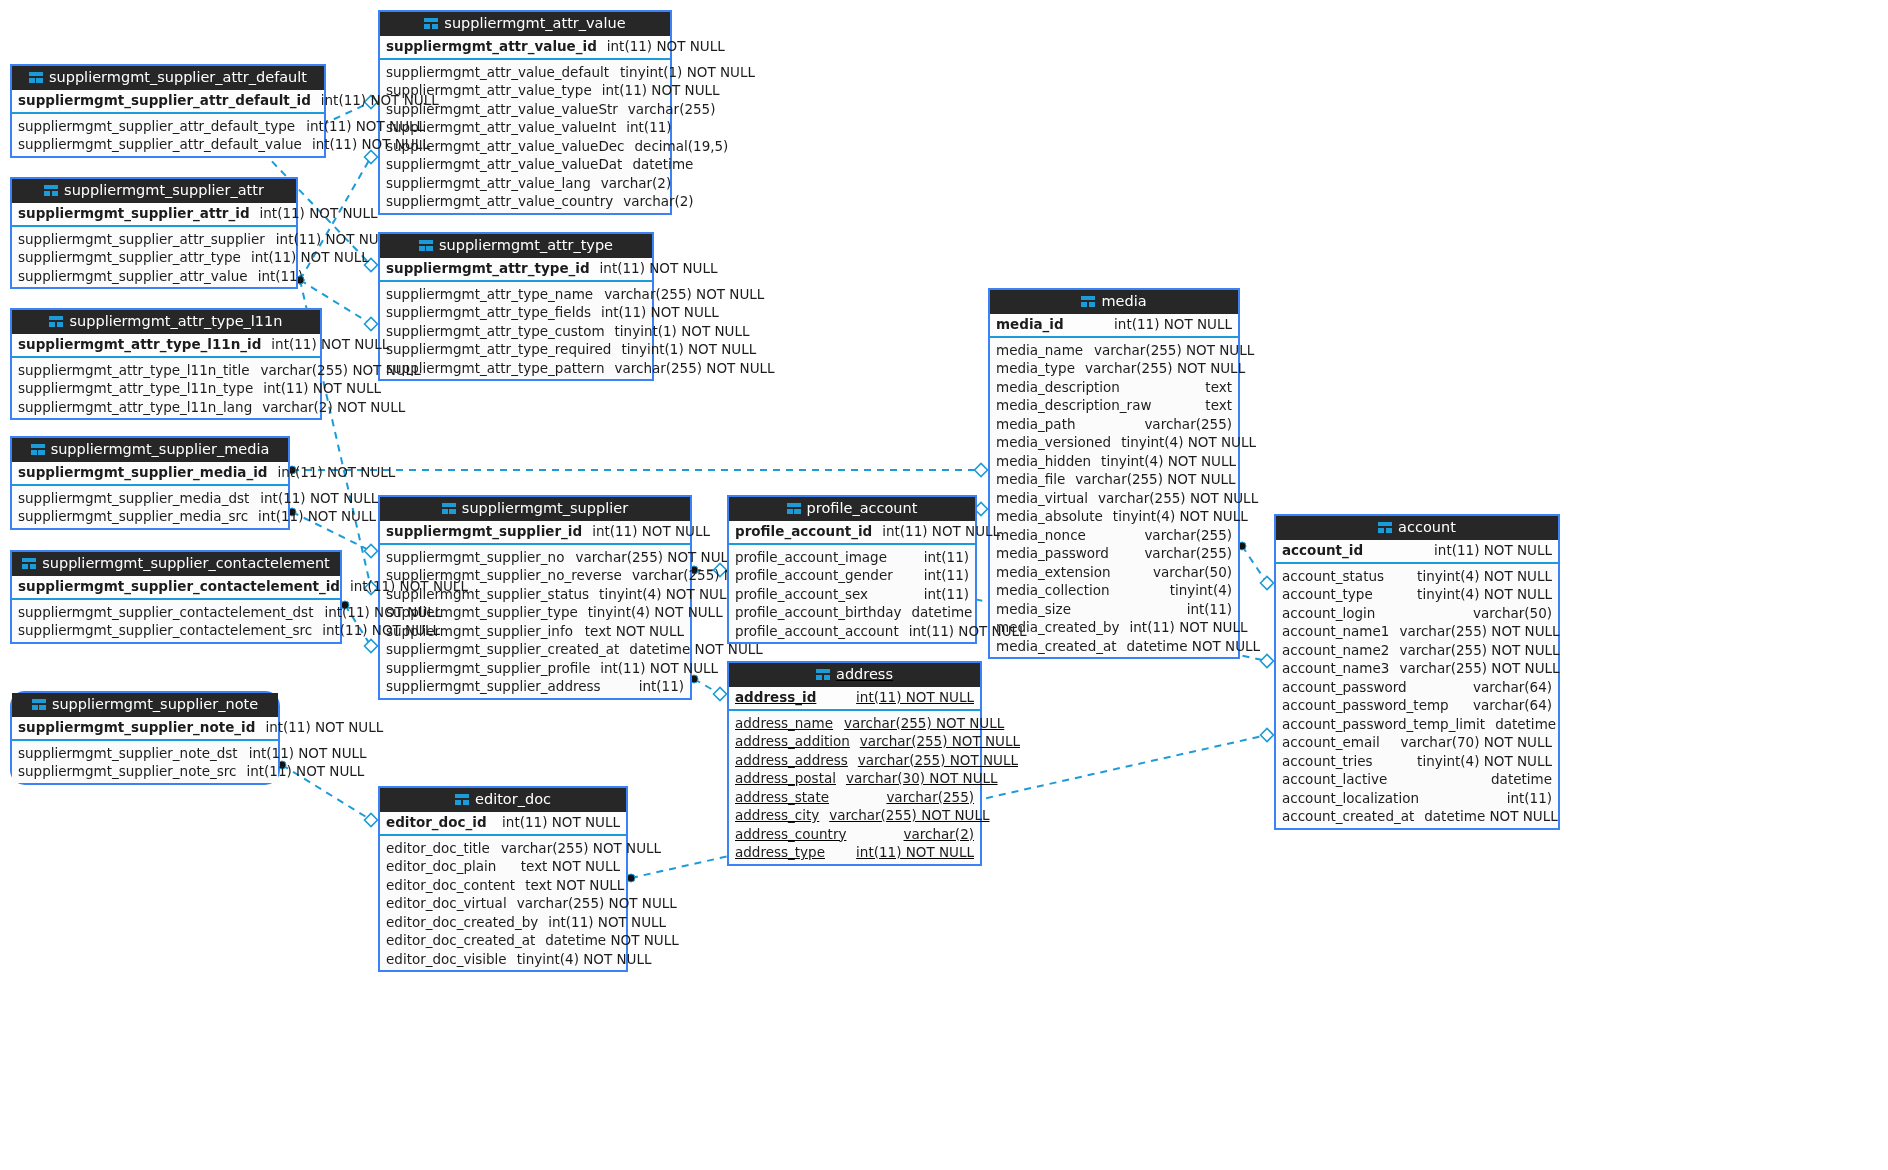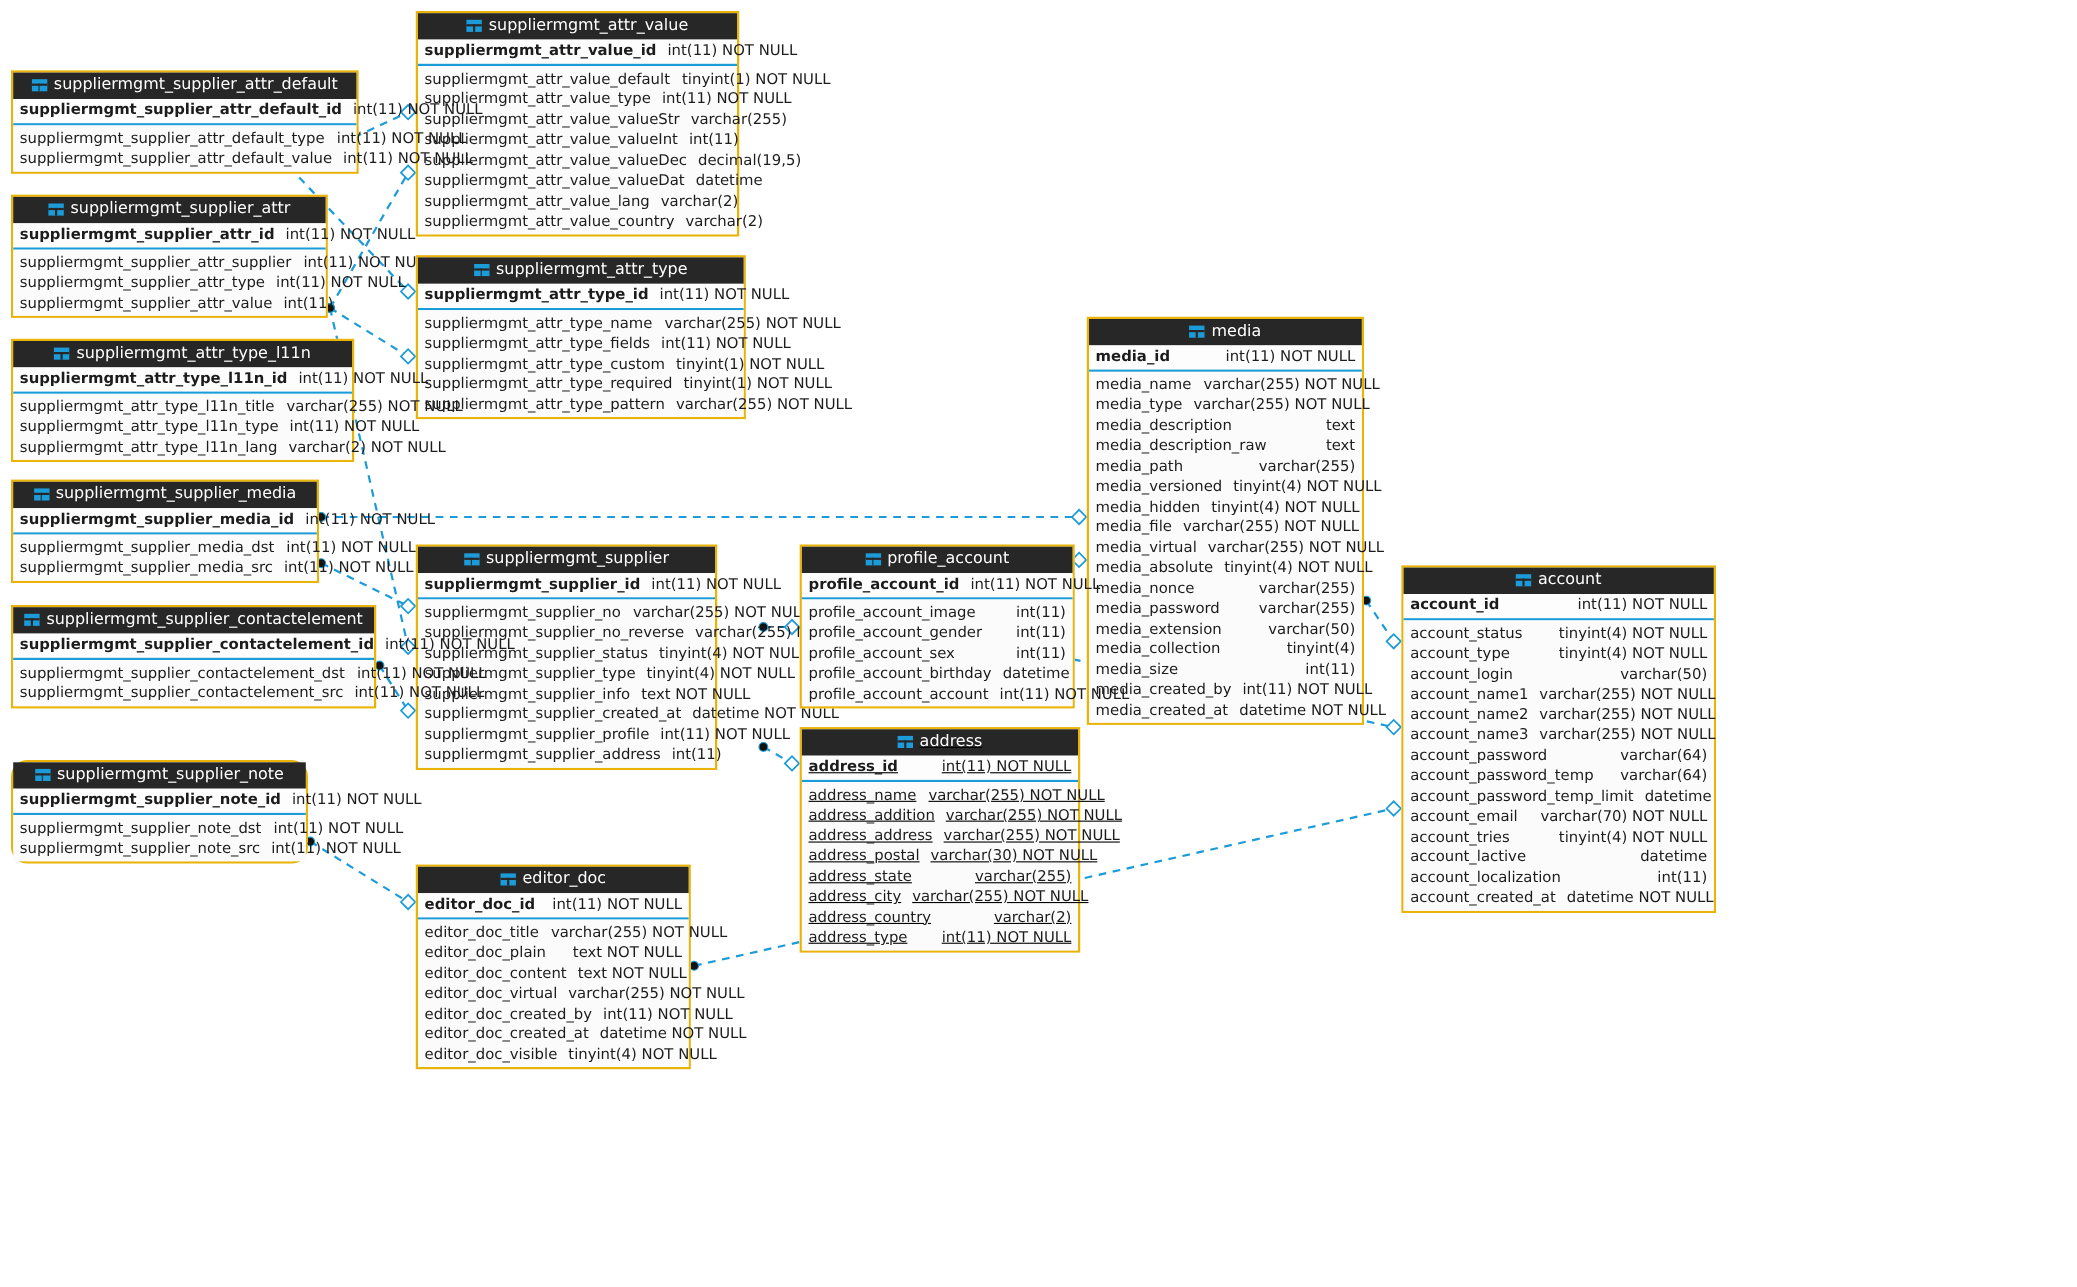--- a/index.html
+++ b/index.html
@@ -17,21 +17,21 @@
   }
   #links {
     position: absolute;
     left: 0; top: 0;
     width: 1888px; height: 1170px;
     pointer-events: none;
     z-index: 1;
   }
   .entity {
     position: absolute;
-    border: 2px solid #eab308;
+    border: 2px solid #3b82f6;
     background: #fbfbfb;
     z-index: 5;
     box-shadow: 0 0 0 0 rgba(0,0,0,0);
   }
   .entity-header {
     background: #272727;
     color: #ffffff;
     font-size: 14.5px;
     text-align: center;
     padding: 4px 6px 5px 6px;
@@ -257,21 +257,21 @@
           <div class="field">
             <span class="fname">suppliermgmt_supplier_attr_type</span>
             <span class="ftype">int(11) NOT NULL</span>
           </div>
           <div class="field">
             <span class="fname">suppliermgmt_supplier_attr_value</span>
             <span class="ftype">int(11)</span>
           </div>
         </div>
       </div>
-      <div class="entity" style="left: 378px; top: 232px; width: 300px;">
+      <div class="entity" style="left: 378px; top: 232px; width: 276px;">
         <div class="entity-header">
           <span class="tbl-icon"></span>
           <span>suppliermgmt_attr_type</span>
         </div>
         <div class="pk-section">
           <div class="field">
             <span class="fname">suppliermgmt_attr_type_id</span>
             <span class="ftype">int(11) NOT NULL</span>
           </div>
         </div>
@@ -421,21 +421,21 @@
           <div class="field">
             <span class="fname">suppliermgmt_supplier_media_dst</span>
             <span class="ftype">int(11) NOT NULL</span>
           </div>
           <div class="field">
             <span class="fname">suppliermgmt_supplier_media_src</span>
             <span class="ftype">int(11) NOT NULL</span>
           </div>
         </div>
       </div>
-      <div class="entity" style="left: 378px; top: 495px; width: 274px;">
+      <div class="entity" style="left: 378px; top: 495px; width: 314px;">
         <div class="entity-header">
           <span class="tbl-icon"></span>
           <span>suppliermgmt_supplier</span>
         </div>
         <div class="pk-section">
           <div class="field">
             <span class="fname">suppliermgmt_supplier_id</span>
             <span class="ftype">int(11) NOT NULL</span>
           </div>
         </div>

